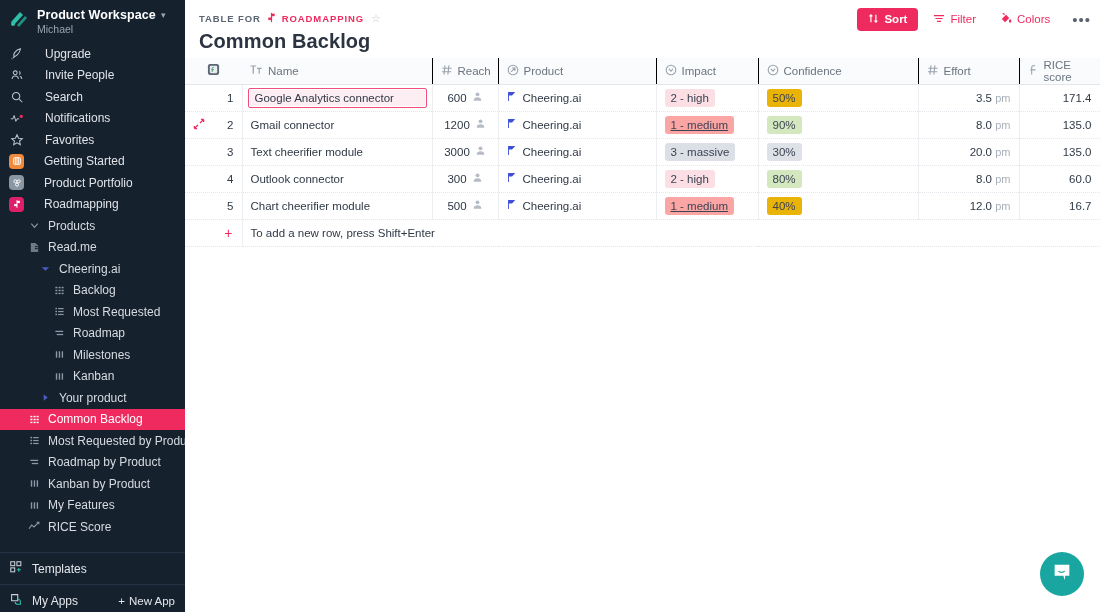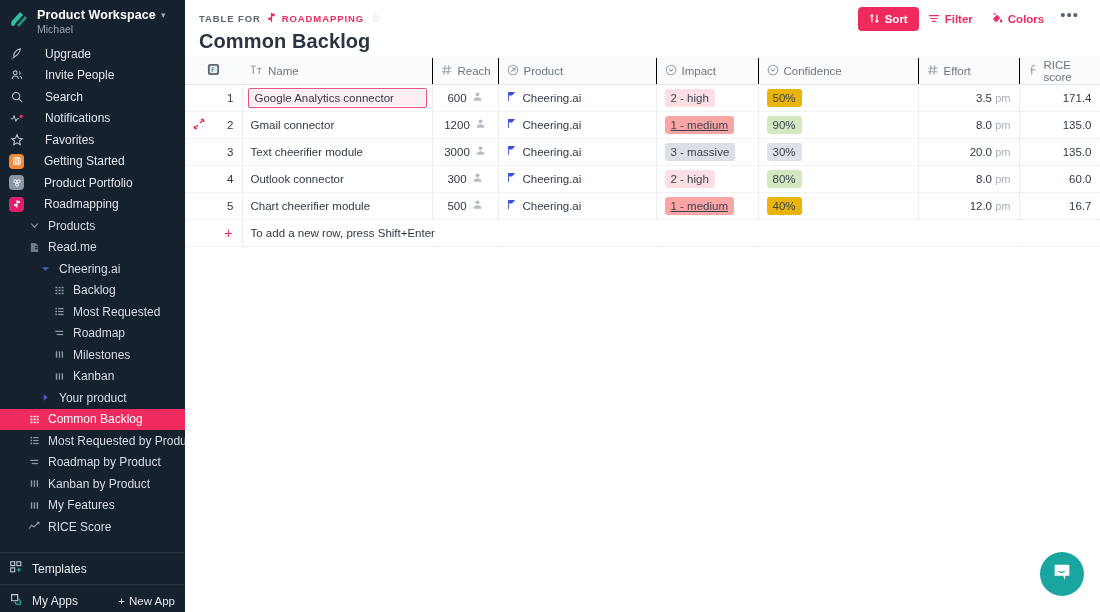--- a/index.html
+++ b/index.html
@@ -79,28 +79,28 @@
 
   
   .main { flex: 1; height: 612px; position: relative; background: #fff; overflow: hidden;}
   .topbar { padding: 11px 14px 0 14px; position: relative; }
   .crumb { display: flex; align-items: center; gap: 5px; height: 14px; }
   .crumb .tf { font-size: 9.5px; letter-spacing: 0.9px; color: #5a6472; font-weight: bold; }
   .crumb .rm { font-size: 9.5px; letter-spacing: 0.9px; color: #ef2a5f; font-weight: bold; }
   .crumb .star { color: #c9ced6; font-size: 11px; margin-left: 2px; cursor:pointer; }
   .page-title { font-size: 20px; font-weight: bold; color: #2b3440; margin-top: 5px; letter-spacing: .1px;}
 
-  .actions { position: absolute; top: 7px; right: 14px; display: flex; }
+  .actions { position: absolute; top: 7px; right: 2px; display: flex; align-items: center; gap: 6px; }
   .btn-sort {
     background: #ef2a5f; color: #fff; border-radius: 4px;
     font-size: 11.5px; font-weight: bold; padding: 5px 11px;
     display: flex; align-items: center; gap: 5px; cursor: pointer;
   }
   .btn-plain {
-    color: #ef2a5f; font-size: 11.5px; font-weight: bold;
+    color: #ef2a5f; font-size: 11.5px; font-weight: normal;
     padding: 5px 9px; display: flex; align-items: center; gap: 5px; cursor: pointer;
   }
   .dots { color: #5b6470; font-size: 15px; padding: 0 7px; cursor: pointer; letter-spacing: 1px; line-height: 1;}
 
   
   .table-wrap { position: absolute; left: 0; right: 0; top: 58px; bottom: 0; }
   table.grid { border-collapse: collapse; table-layout: fixed; width: 915px; }
   table.grid th {
     height: 26px;
     background: #fafbfc;

